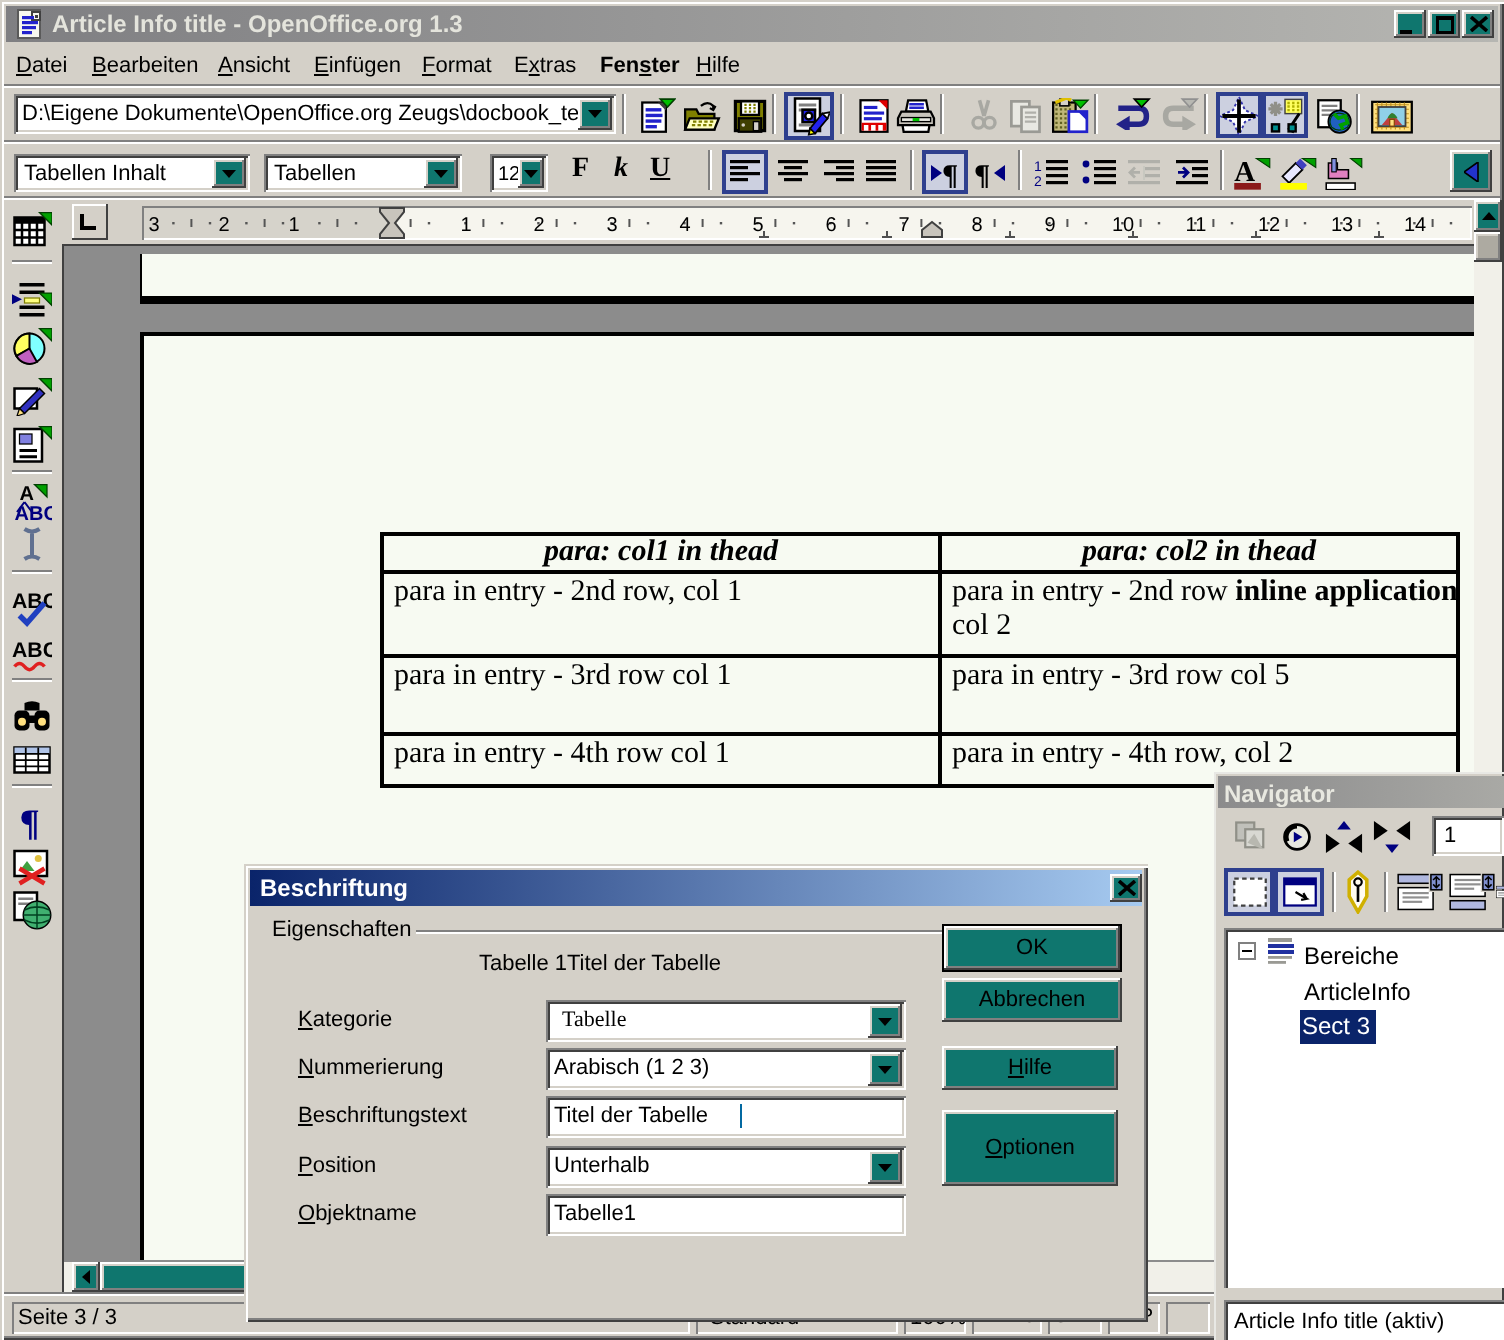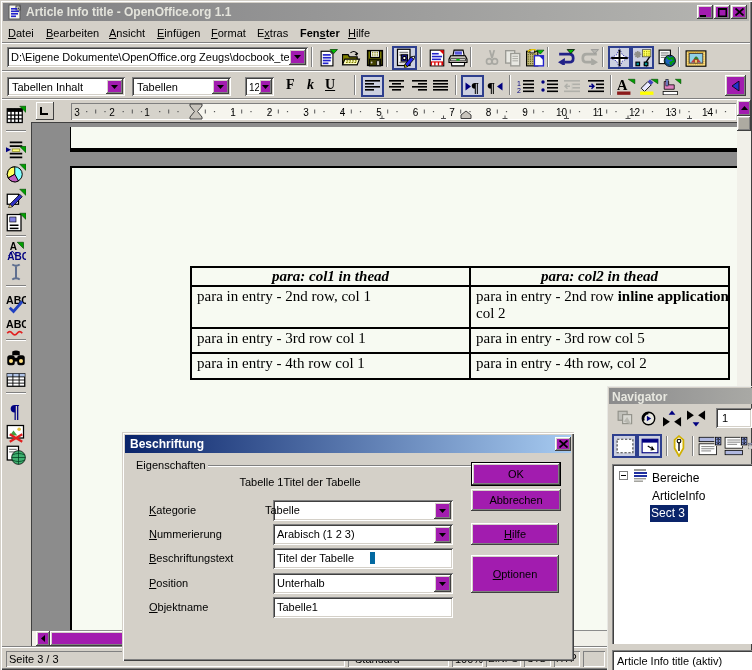--- a/index.html
+++ b/index.html
@@ -1,17 +1,17 @@
 <!DOCTYPE html>
 <html><head><meta charset="utf-8"><style>
 *{margin:0;padding:0;box-sizing:border-box;}
 html,body{width:752px;height:670px;overflow:hidden;}
 body{font-family:"Liberation Sans",sans-serif;font-size:11px;background:#d4d0c8;position:relative;}
 .abs{position:absolute;}
-.bump{background:#a21caf;box-shadow:inset -1px -1px 0 #404040,inset 1px 1px 0 #ffffff,inset -2px -2px 0 #808080,inset 2px 2px 0 #d4d0c8;}
+.bump{background:#0f766e;box-shadow:inset -1px -1px 0 #404040,inset 1px 1px 0 #ffffff,inset -2px -2px 0 #808080,inset 2px 2px 0 #d4d0c8;}
 .bump1{background:#d4d0c8;box-shadow:inset -1px -1px 0 #404040,inset 1px 1px 0 #ffffff;}
 .sunk{background:#ffffff;box-shadow:inset 1px 1px 0 #808080,inset -1px -1px 0 #ffffff,inset 2px 2px 0 #404040,inset -2px -2px 0 #d4d0c8;}
 .sunk1{box-shadow:inset 1px 1px 0 #808080,inset -1px -1px 0 #ffffff;}
 .press{background:#ccd0e0;border:2px solid #2e3f8e;}
 .vsep{width:2px;box-shadow:inset 1px 0 0 #808080,inset -1px 0 0 #ffffff;}
 .hsep{height:2px;box-shadow:inset 0 1px 0 #808080,inset 0 -1px 0 #ffffff;}
 .tb{display:flex;align-items:center;justify-content:center;}
 .u{text-decoration:underline;}
 svg{display:block;}
 </style></head><body>
@@ -20,21 +20,21 @@
 <div class="abs" style="left:3px;top:3px;width:746px;height:18px;background:linear-gradient(90deg,#7f7f82,#b6b6b2);"></div>
 <svg class="abs" style="left:7px;top:4px" width="16" height="16" viewBox="0 0 16 16">
 <rect x="2" y="1" width="11" height="14" fill="#f6f6ee" stroke="#5a5a5a" stroke-width="1"></rect>
 <rect x="9" y="2" width="4" height="4" fill="#f6f6ee" stroke="#404040"></rect>
 <rect x="10.5" y="3.5" width="1.5" height="1.5" fill="#404040"></rect>
 <rect x="4" y="4" width="6" height="1.6" fill="#2222cc"></rect>
 <rect x="4" y="6.5" width="8" height="1.6" fill="#2222cc"></rect>
 <rect x="4" y="9" width="7" height="1.6" fill="#2222cc"></rect>
 <rect x="4" y="11.5" width="5" height="1.6" fill="#2222cc"></rect>
 </svg>
-<div class="abs" style="left:26px;top:5px;font-size:12px;font-weight:bold;color:#e4e4dc;letter-spacing:0px;">Article Info title - OpenOffice.org 1.1</div>
+<div class="abs" style="left:26px;top:5px;font-size:12px;font-weight:bold;color:#e4e4dc;letter-spacing:0px;">Article Info title - OpenOffice.org 1.3</div>
 <div class="abs bump tb" style="left:697px;top:5px;width:16px;height:14px;">
     <svg width="10" height="9" viewBox="0 0 10 9">
       <rect x="0" y="7" width="6" height="2" fill="#000"></rect>
     </svg>
   </div>
 <div class="abs bump tb" style="left:714px;top:5px;width:16px;height:14px;">
     <svg width="9" height="9" viewBox="0 0 9 9">
       <rect x="0.75" y="0.75" width="7.5" height="7.5" fill="none" stroke="#000" stroke-width="1.5"></rect>
       <rect x="0" y="0" width="9" height="2" fill="#000"></rect>
     </svg>
@@ -561,21 +561,21 @@
 <table style="border-collapse:collapse;width:540px;table-layout:fixed;font-family:'Liberation Serif',serif;font-size:15px;color:#000;">
 <tbody>
         <tr style="height:18px;">
           <td style="border:2px solid #000;width:279px;text-align:center;font-weight:bold;font-style:italic;padding:0;">para: col1 in thead</td>
           <td style="border:2px solid #000;text-align:center;font-weight:bold;font-style:italic;padding:0;">para: col2 in thead</td>
         </tr>
 <tr style="height:42px;">
           <td style="border:2px solid #000;padding:1px 0 0 5px;vertical-align:top;">para in entry - 2nd row, col 1</td>
           <td style="border:2px solid #000;padding:1px 0 0 5px;vertical-align:top;white-space:nowrap;overflow:hidden;">para in entry - 2nd row <b style="white-space:nowrap;">inline application</b><br>col 2</td>
         </tr>
-<tr style="height:25px;">
+<tr style="height:39px;">
           <td style="border:2px solid #000;padding:1px 0 0 5px;vertical-align:top;">para in entry - 3rd row col 1</td>
           <td style="border:2px solid #000;padding:1px 0 0 5px;vertical-align:top;">para in entry - 3rd row col 5</td>
         </tr>
 <tr style="height:26px;">
           <td style="border:2px solid #000;padding:1px 0 0 5px;vertical-align:top;">para in entry - 4th row col 1</td>
           <td style="border:2px solid #000;padding:1px 0 0 5px;vertical-align:top;">para in entry - 4th row, col 2</td>
         </tr>
 </tbody>
     </table>
   </div>
@@ -722,37 +722,37 @@
 <div class="abs bump tb" style="left:555px;top:437px;width:16px;height:14px;">
     <svg width="9" height="8" viewBox="0 0 9 8">
       <path d="M0.5 0.5 L8.5 7.5 M8.5 0.5 L0.5 7.5" stroke="#000" stroke-width="1.8"></path>
     </svg>
   </div>
 <div class="abs" style="left:136px;top:459px;">Eigenschaften</div>
 <div class="abs hsep" style="left:208px;top:465px;width:352px;"></div>
 <div class="abs" style="left:150px;top:476px;width:300px;text-align:center;">Tabelle 1Titel der Tabelle</div>
 <div class="abs" style="left:149px;top:504px;"><span class="u">K</span>ategorie</div>
 <div class="abs sunk" style="left:273px;top:500px;width:180px;height:21px;"></div>
-<div class="abs" style="left:265px;top:504px;white-space:nowrap;"><span>Tabelle</span></div>
+<div class="abs" style="left:281px;top:504px;white-space:nowrap;font-family:Liberation Serif, serif;"><span>Tabelle</span></div>
 <div class="abs bump tb" style="left:434px;top:502px;width:17px;height:17px;">
     <svg width="7" height="4" viewBox="0 0 7 4">
       <path d="M0 0 L7 0 L3.5 4 Z" fill="#000"></path>
     </svg>
   </div>
 <div class="abs" style="left:149px;top:528px;"><span class="u">N</span>ummerierung</div>
 <div class="abs sunk" style="left:273px;top:524px;width:180px;height:21px;"></div>
 <div class="abs" style="left:277px;top:528px;white-space:nowrap;"><span>Arabisch (1 2 3)</span></div>
 <div class="abs bump tb" style="left:434px;top:526px;width:17px;height:17px;">
     <svg width="7" height="4" viewBox="0 0 7 4">
       <path d="M0 0 L7 0 L3.5 4 Z" fill="#000"></path>
     </svg>
   </div>
 <div class="abs" style="left:149px;top:552px;"><span class="u">B</span>eschriftungstext</div>
 <div class="abs sunk" style="left:273px;top:548px;width:180px;height:21px;"></div>
-<div class="abs" style="left:277px;top:552px;white-space:nowrap;"><span style="border-right:5px solid #0369a1;padding-right:16px;">Titel der Tabelle</span></div>
+<div class="abs" style="left:277px;top:552px;white-space:nowrap;"><span style="border-right:1px solid #0369a1;padding-right:16px;">Titel der Tabelle</span></div>
 <div class="abs" style="left:149px;top:577px;"><span class="u">P</span>osition</div>
 <div class="abs sunk" style="left:273px;top:573px;width:180px;height:21px;"></div>
 <div class="abs" style="left:277px;top:577px;white-space:nowrap;"><span>Unterhalb</span></div>
 <div class="abs bump tb" style="left:434px;top:575px;width:17px;height:17px;">
     <svg width="7" height="4" viewBox="0 0 7 4">
       <path d="M0 0 L7 0 L3.5 4 Z" fill="#000"></path>
     </svg>
   </div>
 <div class="abs" style="left:149px;top:601px;"><span class="u">O</span>bjektname</div>
 <div class="abs sunk" style="left:273px;top:597px;width:180px;height:21px;"></div>

